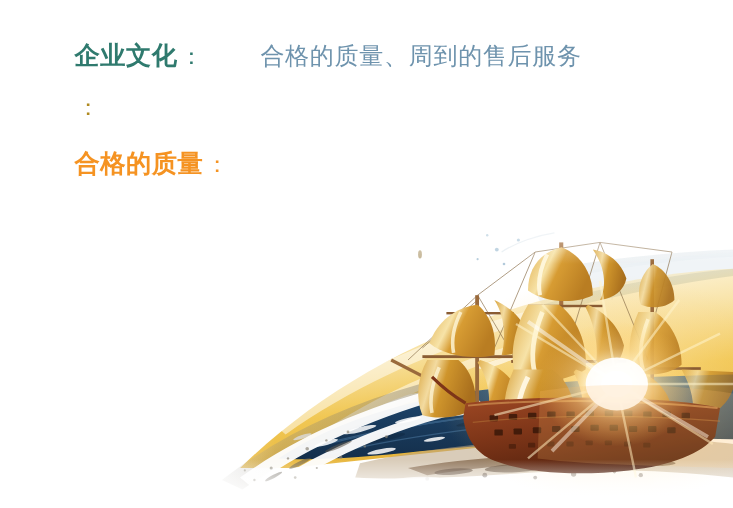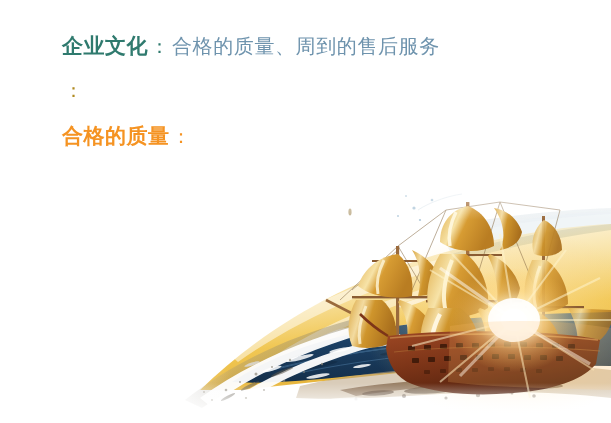--- a/index.html
+++ b/index.html
@@ -42,20 +42,21 @@
     font-weight: normal;
     padding: 0 3px 0 2px;
     line-height: 1;
   }
   .body-text {
     font-size: 20px;
     font-weight: normal;
     color: #6e93ad;
     letter-spacing: 0.6px;
     line-height: 1;
+    margin-left: 45px;
   }
 
   
   .artwork {
     position: absolute;
     left: 0;
     top: 150px;
     width: 611px;
     height: 273px;
     z-index: 10;

